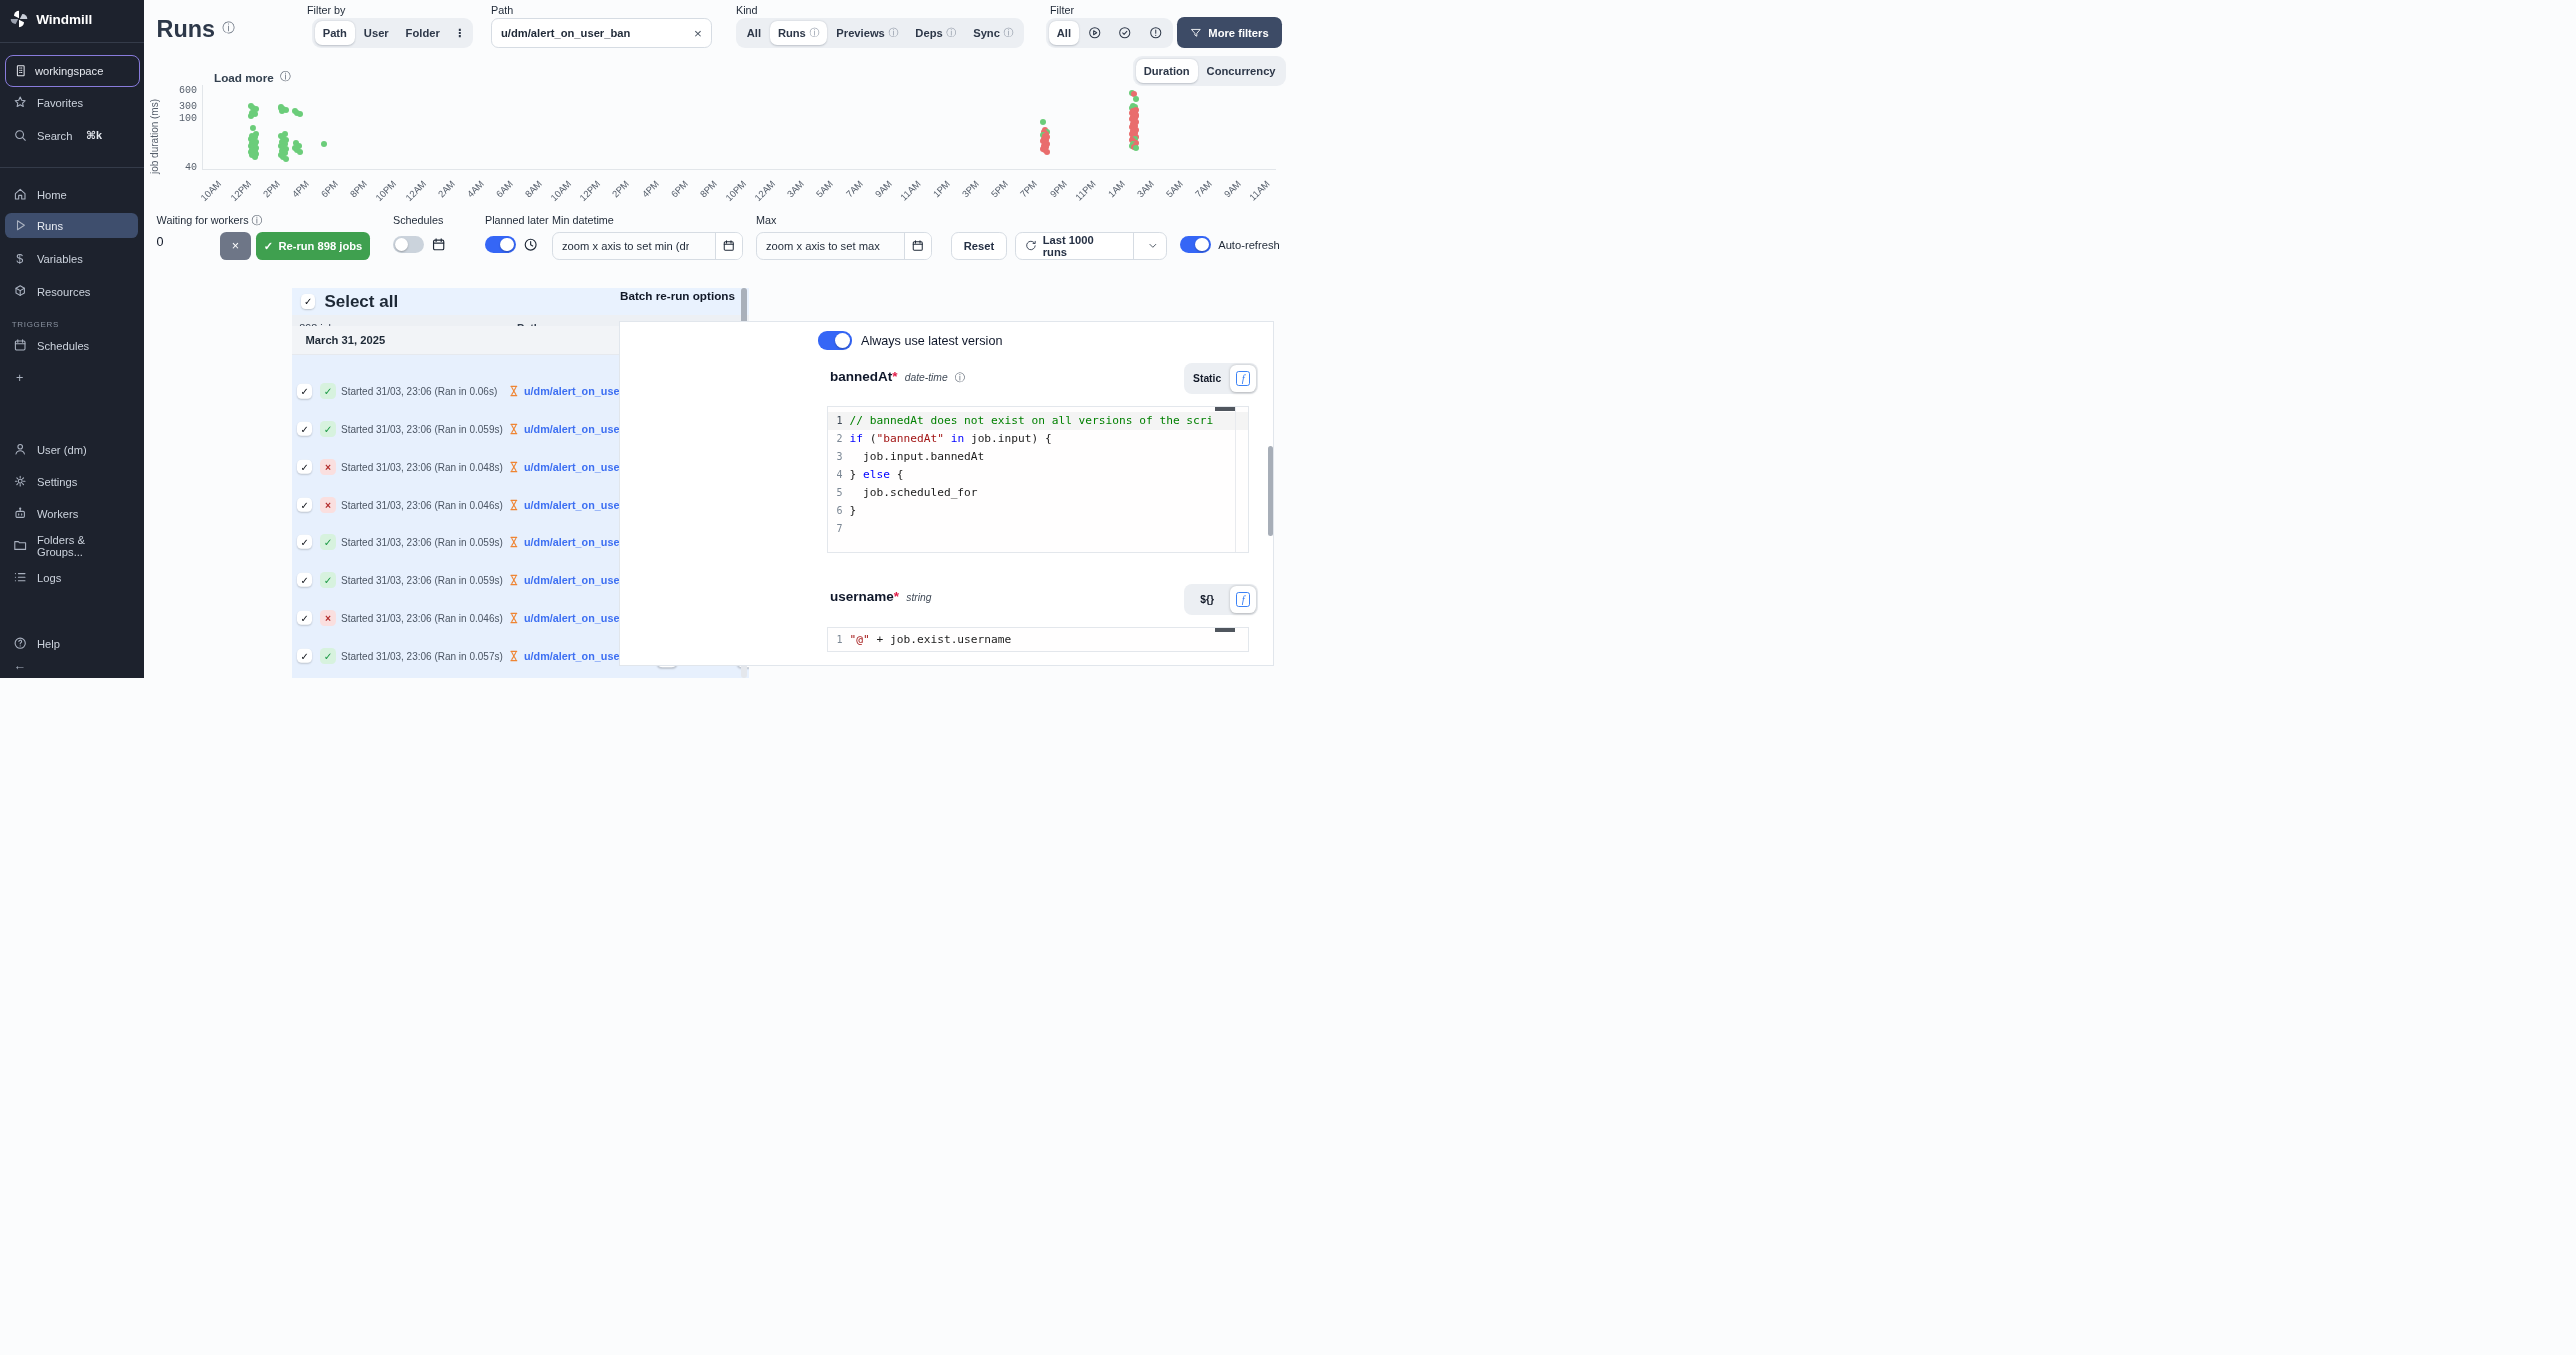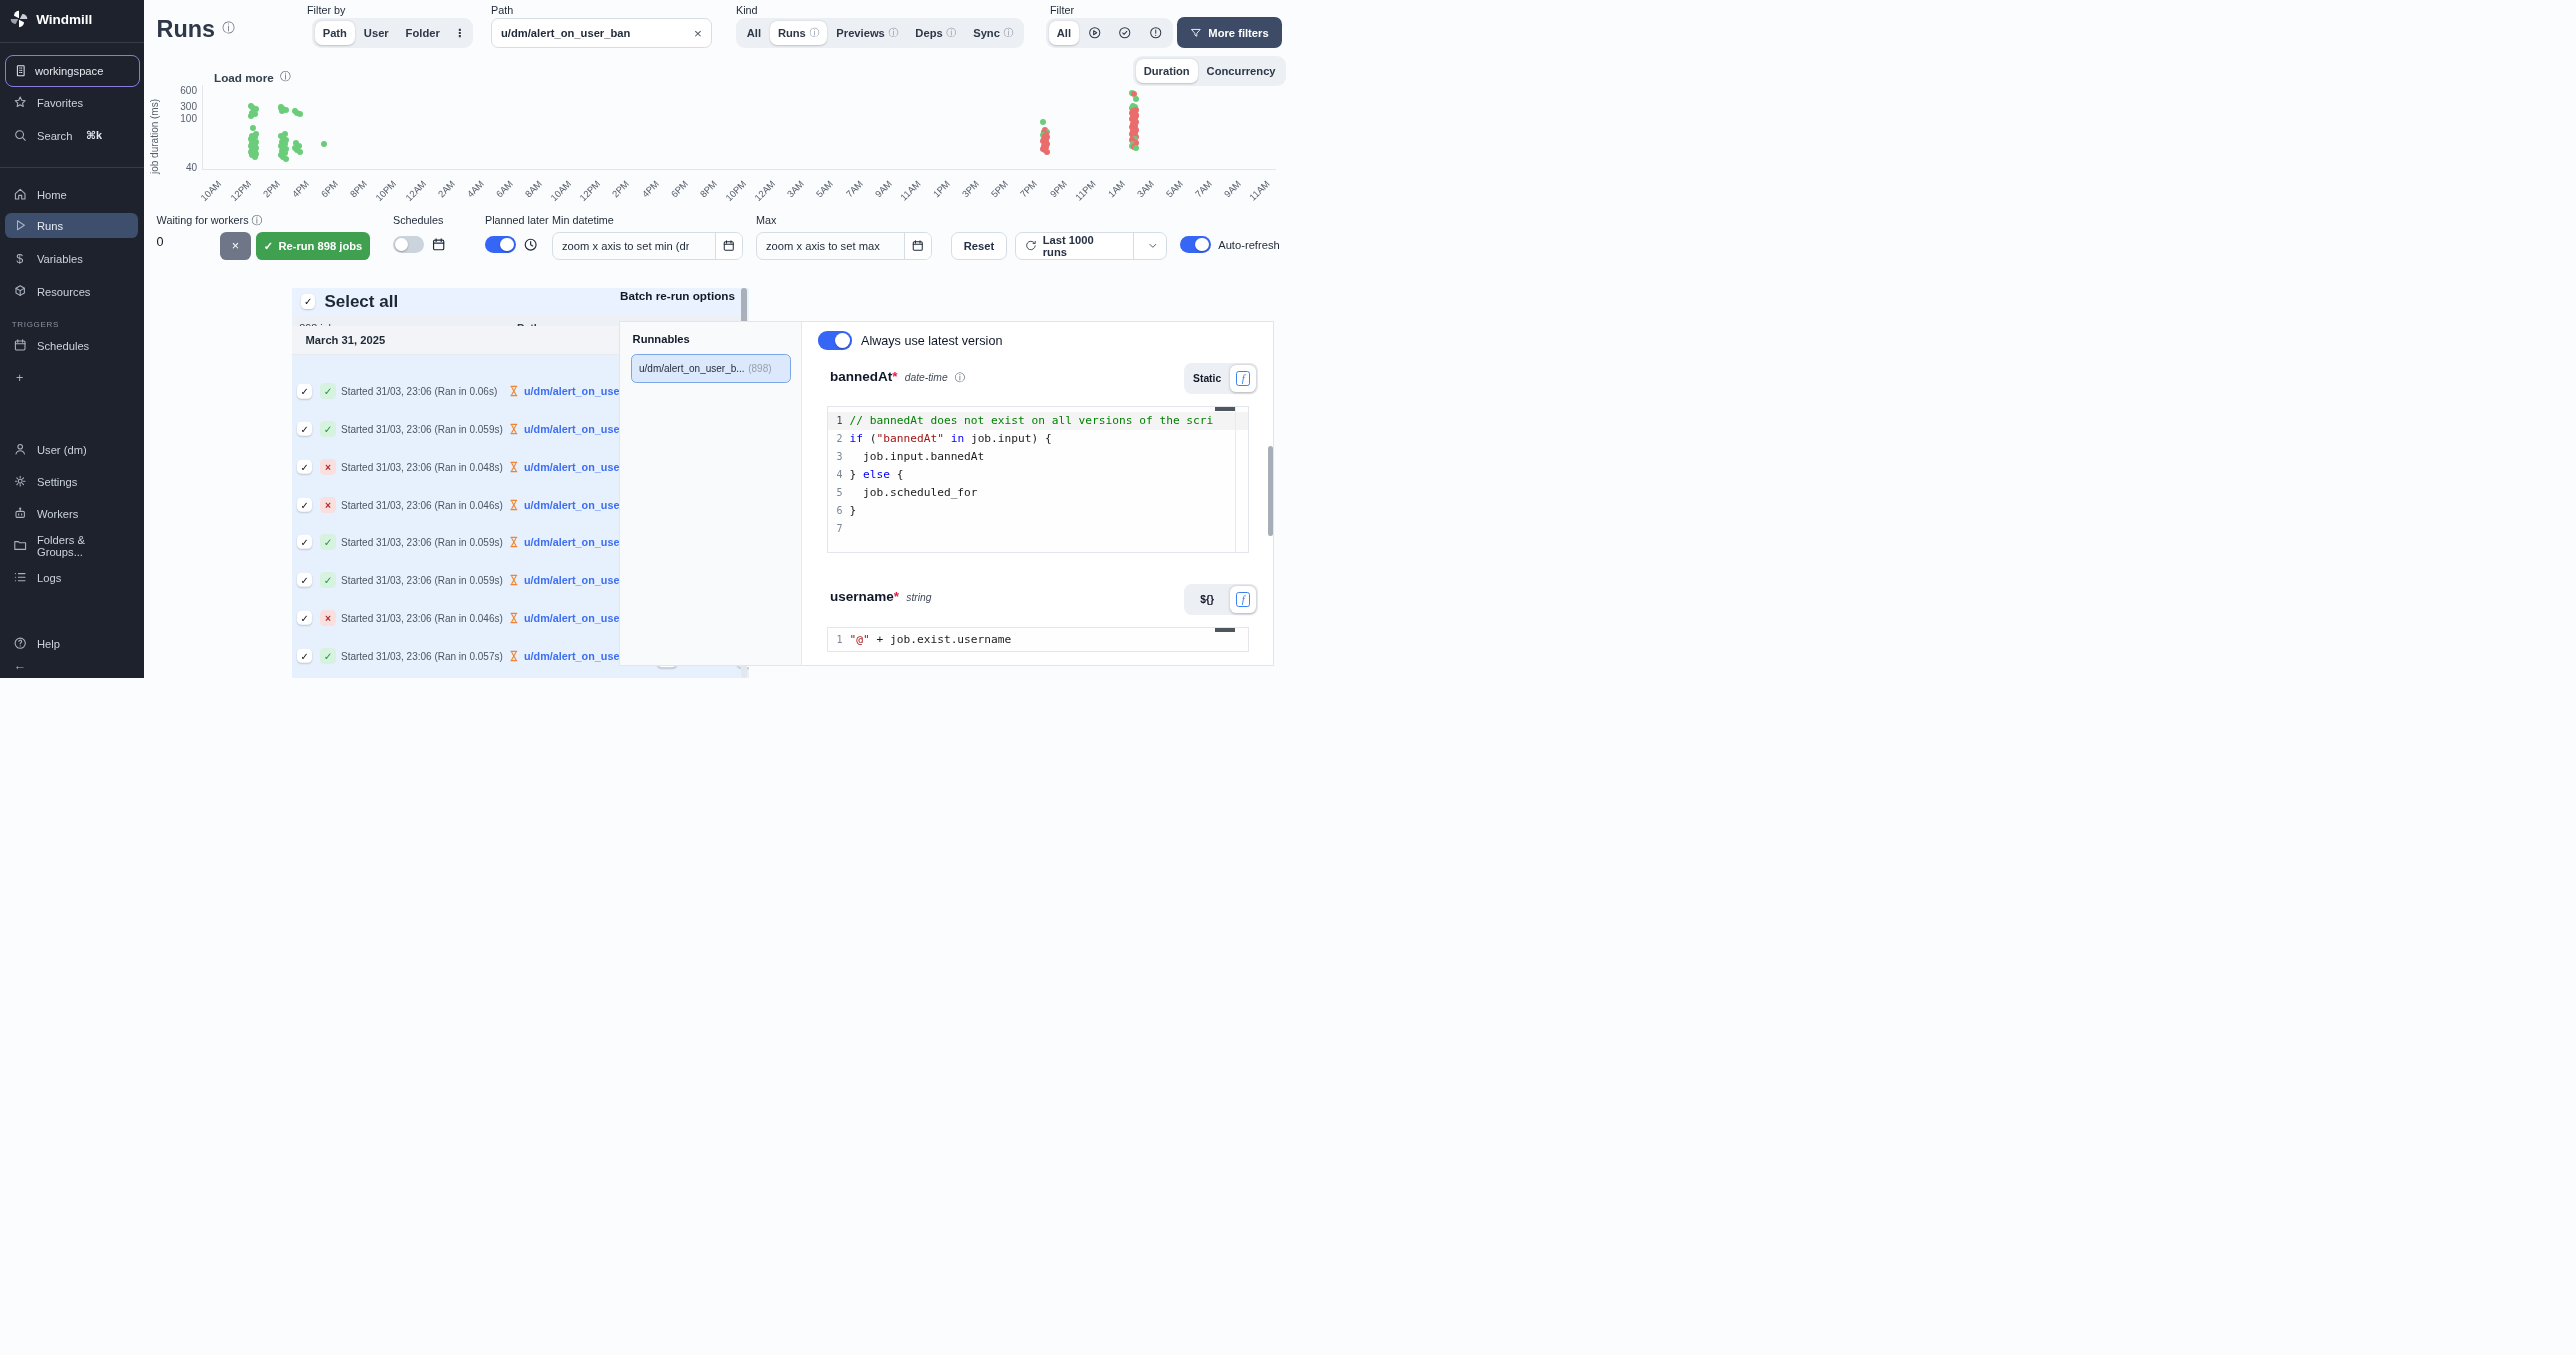--- a/index.html
+++ b/index.html
@@ -43,21 +43,21 @@
   .tg.big { width:34px; height:19px; flex-basis:34px; }
   .tg.big .knob { width:15.3px; height:15.3px; }
   .tg.big.on .knob { left:17px; }
 
   
   .chart { position:absolute; left:0; top:54px; width:1144px; height:160px; }
   .loadmore { position:absolute; left:70px; top:16px; display:flex; gap:6.3px; align-items:center; font-size:11.7px; font-weight:700; color:#33404f; cursor:pointer; }
   .loadmore .info { font-size:10.8px; font-weight:400; color:#57606d; }
   .ylab { position:absolute; left:5.4px; top:30px; height:90px; writing-mode:vertical-rl; transform:rotate(180deg); font-size:10px; color:#555e6b; display:flex; align-items:center; }
   .plot { position:absolute; left:58px; top:31px; width:1074px; height:85px; border-left:0.9px solid #e2e6ea; border-bottom:0.9px solid #e2e6ea; }
-  .ytick { position:absolute; left:-40px; width:34px; text-align:right; font-size:10px; color:#555e6b; }
+  .ytick { position:absolute; left:-40px; width:34px; text-align:right; font-size:10px; color:#555e6b;font-family:Liberation Mono, monospace; }
   .xanchor { position:absolute; width:0; height:0; }
   .xanchor span { position:absolute; right:0; top:0; white-space:nowrap; font-size:9.4px; color:#555e6b; transform:rotate(-45deg); transform-origin:100% 0; }
   .dot { position:absolute; width:6.3px; height:6.3px; border-radius:50%; }
   .dot.g { background:#6bcd7a; } .dot.r { background:#e96d6d; }
 
   
   .ctl-lbl { top:214px; }
   .ctl { position:absolute; top:232px; height:28px; }
   .waiting-val { position:absolute; left:12.6px; top:235px; font-size:12.6px; color:#111827; }
   .btn-x { left:76px; width:31px; background:#6e7687; color:#fff; border:none; border-radius:6.3px; font-size:12.6px; display:flex; align-items:center; justify-content:center; cursor:pointer; }
@@ -809,27 +809,20 @@
             <i style="width:4.5px"></i>
           </span>
   </div>
       </div>
     <div class="sb-track"></div>
     <div class="sb-thumb"></div>
   </div>
 
   <div class="bp-title">Batch re-run options</div>
   <div class="bpanel">
-    <div class="runnables">
-      <div class="cap">Runnables</div>
-      <div class="rchip">
-        <span class="nm">u/dm/alert_on_user_b...</span>
-        <span class="ct">(898)</span>
-      </div>
-    </div>
 
     <div class="latest">
       <span class="tg big on">
           <span class="knob"></span>
         </span>
       <span class="t">Always use latest version</span>
     </div>
 
     <div class="fhead" style="top:47px">
       <span class="nm"><span>bannedAt</span><span class="req">*</span></span>

